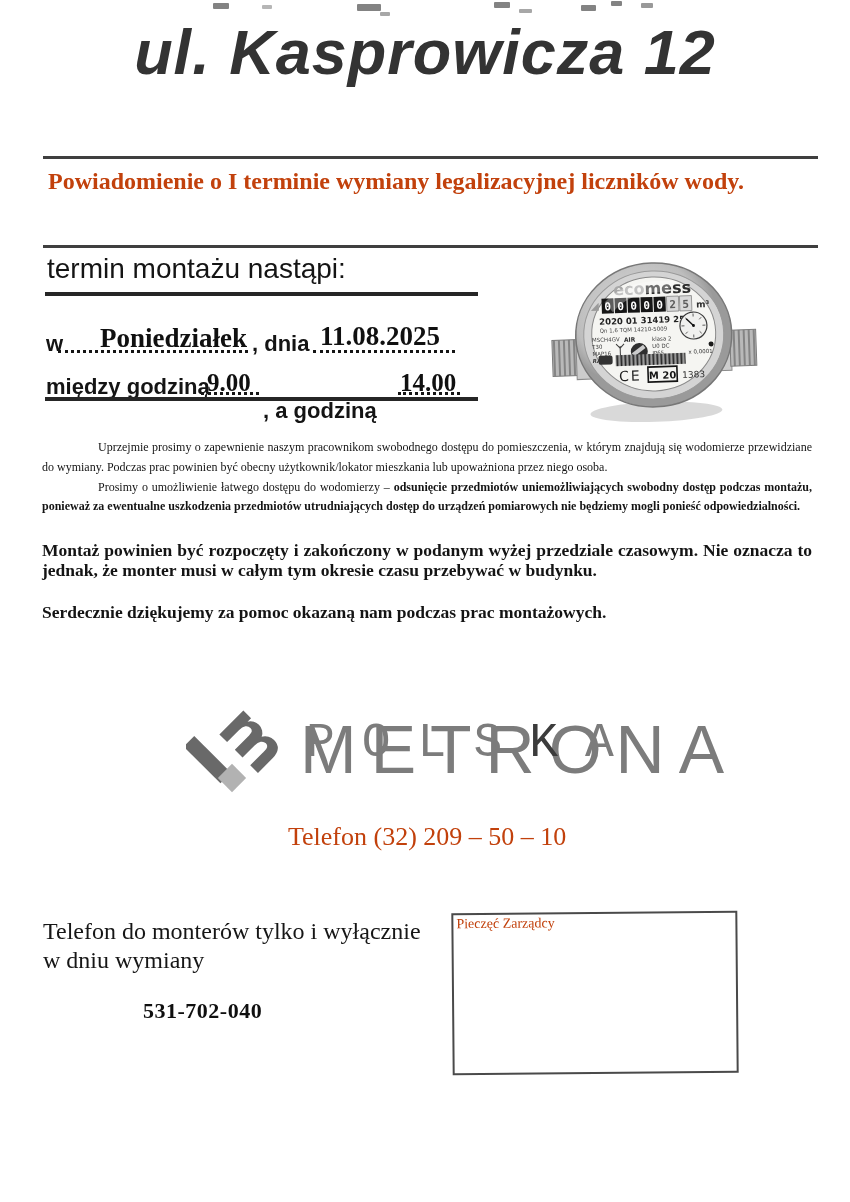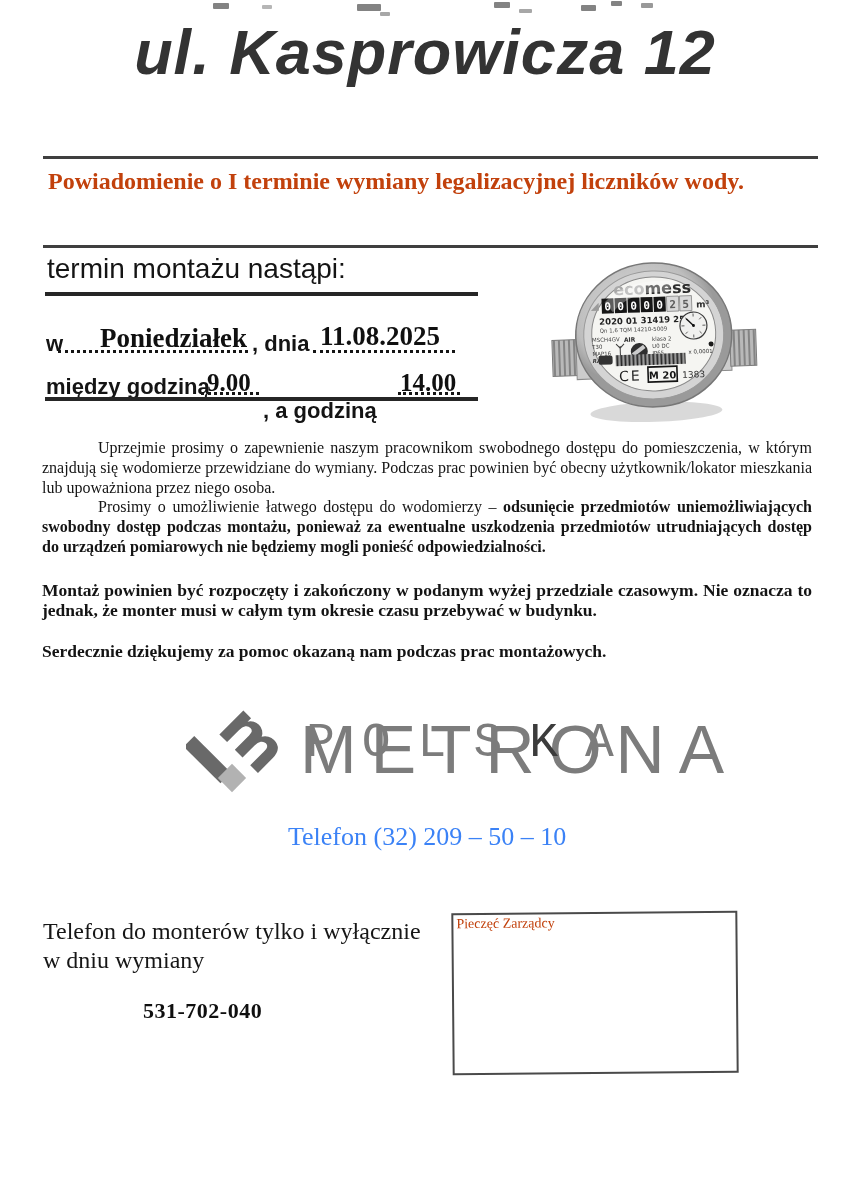--- a/index.html
+++ b/index.html
@@ -17,33 +17,33 @@
      font-family:Liberation Serif, serif;font-weight:bold;font-size:24px;line-height:38px;color:#c2410c;}
   .term-heading{position:absolute;left:47px;top:253px;
      font-family:"Liberation Sans",sans-serif;font-weight:normal;font-size:28px;color:#141414;}
   
   .sched-label{position:absolute;font-family:"Liberation Sans",sans-serif;font-weight:bold;
      font-size:22px;color:#141414;}
   .sched-value{position:absolute;font-family:"Liberation Serif",serif;font-weight:bold;color:#101010;margin-top:8px;}
   .dots{position:absolute;border-bottom:3px dotted #151515;height:20px;}
   
   .body-copy{position:absolute;left:42px;top:438px;width:770px;}
-  .body-copy p{margin:0;text-align:justify;font-size:16px;line-height:19.8px;color:#141414;}
+  .body-copy p{margin:0;text-align:justify;font-size:12px;line-height:19.8px;color:#141414;}
   .body-copy p.ind{text-indent:56px;}
   .body-copy p.b{font-weight:bold;font-size:17.5px;}
   .gap24{margin-top:24px !important;}
   .gap22{margin-top:22px !important;}
   
   .brand1{position:absolute;left:300px;top:710px;font-family:Liberation Sans, sans-serif;
      font-size:68px;letter-spacing:14px;color:#7c7c7c;}
   .brand2{position:absolute;left:306px;top:716px;font-family:Liberation Mono, monospace;
      font-size:48px;letter-spacing:27px;color:#7c7c7c;}
   .brand2 .dark-k{color:#3c3c3c;}
   .subtitle{position:absolute;left:312px;top:804px;font-size:19px;color:#1a1a1a;}
-  .company-phone{position:absolute;left:288px;top:822px;font-size:26px;color:#3b82f6;}
+  .company-phone{position:absolute;left:288px;top:822px;font-size:26px;color:#c2410c;}
   
   .installer-note{position:absolute;left:43px;top:917px;width:385px;font-size:24px;line-height:29px;color:#161616;}
   .installer-phone{position:absolute;left:143px;top:998px;font-weight:bold;font-size:22px;letter-spacing:.5px;color:#0f0f0f;}
   .stamp-box{position:absolute;left:452px;top:912px;width:282px;height:158px;
      border:2px solid #4a4a4a;transform:rotate(-0.5deg);background:#fff;}
   .stamp-label{position:absolute;left:3px;top:1px;font-size:14px;color:#c2410c;font-family:"Liberation Serif",serif;}
 </style>
 </head>
 <body>
 

